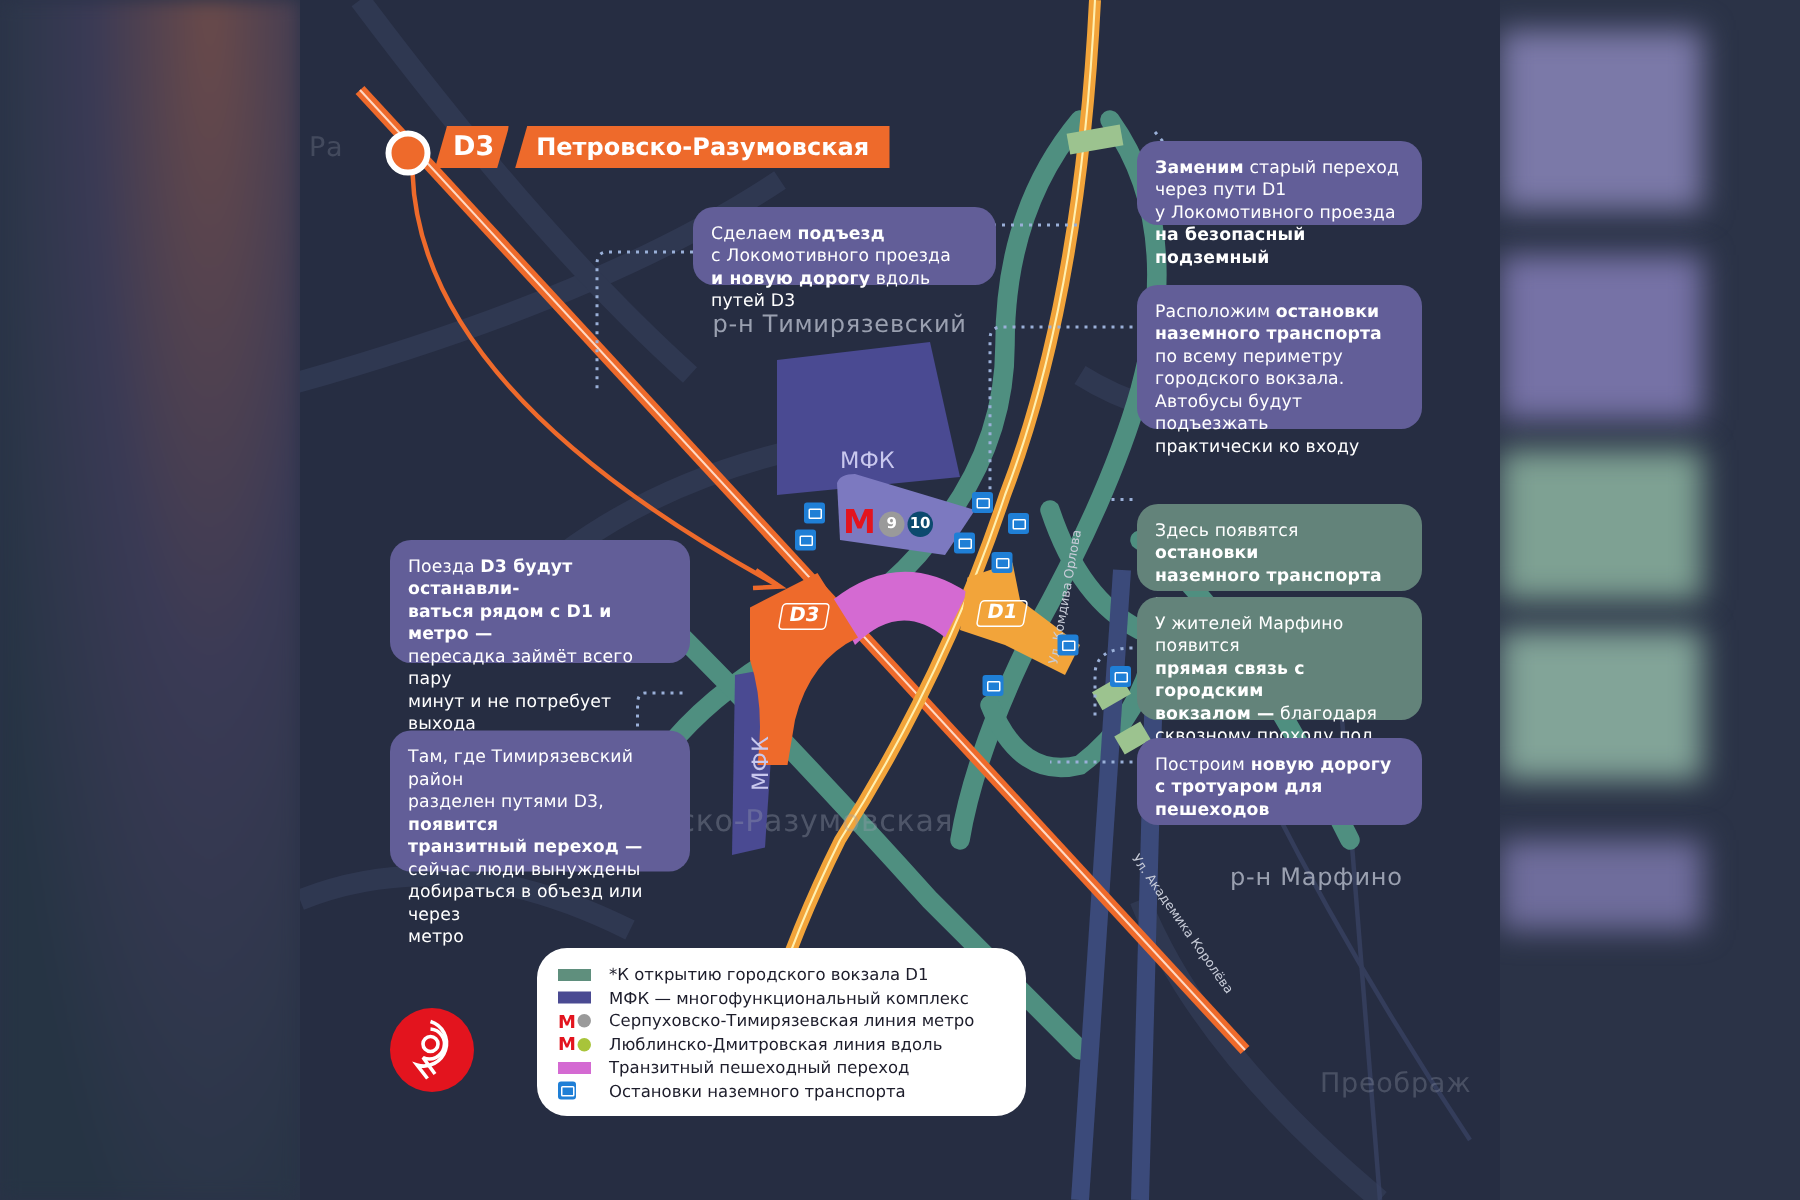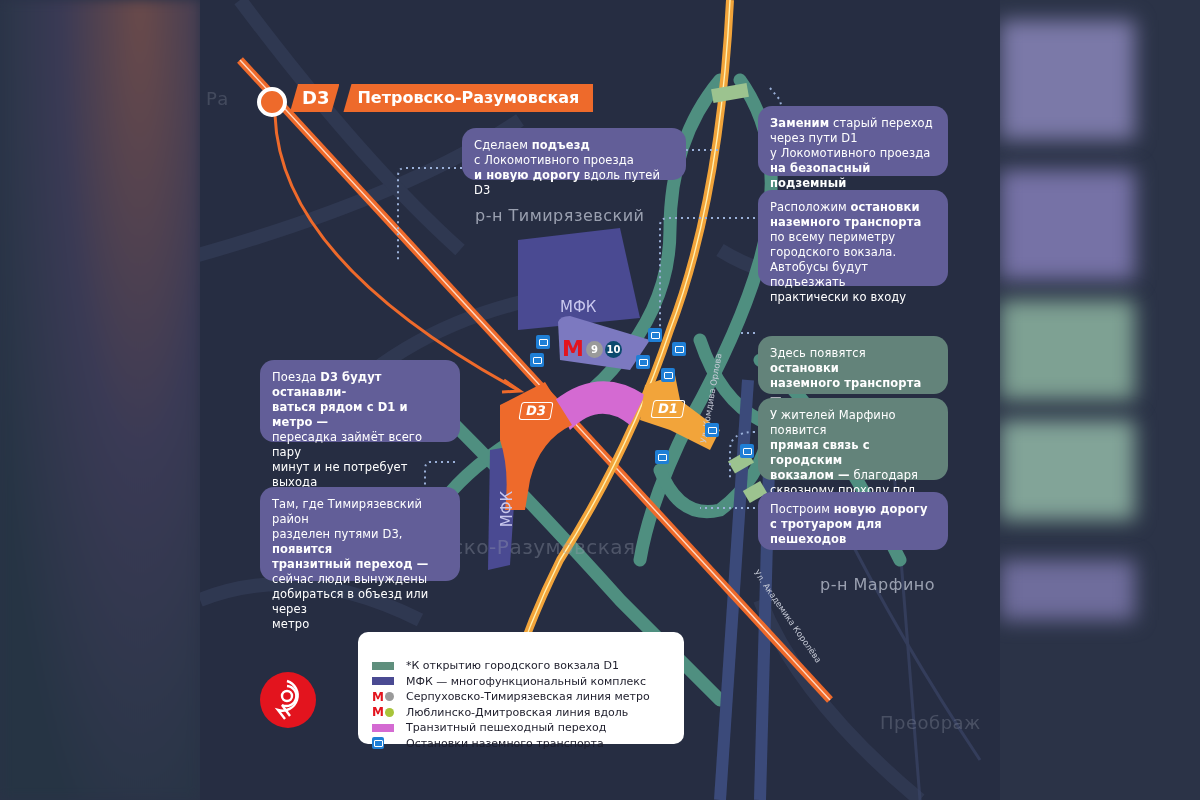--- a/index.html
+++ b/index.html
@@ -46,22 +46,22 @@
     clip-path: polygon(8px 0, 100% 0, 100% 100%, 0 100%);
   }
   .district {
     position:absolute; color:#9aa0b0; font-size:16px; letter-spacing:0.5px;
   }
   .street {
     position:absolute; color:#c8ccd8; font-size:8.5px; white-space:nowrap;
   }
   .legend {
     position:absolute; left:158px; top:632px; width:326px; height:112px;
-    background:#ffffff; border-radius:10px; box-sizing:border-box;
-    padding:26px 14px;
+    background:#ffffff; border-radius:20px; box-sizing:border-box;
+    padding:10px 14px;
   }
   .legend-row { display:flex; align-items:center; height:15.5px; }
   .legend-sym { width:24px; height:12px; margin-right:10px; display:flex; align-items:center; }
   .legend-text { font-size:11px; color:#1d1d2b; white-space:nowrap; }
   .swatch { width:22px; height:8px; }
   .logo {
     position:absolute; left:60px; top:672px; width:56px; height:56px;
     border-radius:50%; background:#e3141e;
   }
   .bus {
@@ -194,24 +194,24 @@
   <div class="bus" style="left:336px;top:335px;"></div>
   <div class="bus" style="left:330px;top:353px;"></div>
   <div class="bus" style="left:448px;top:328px;"></div>
   <div class="bus" style="left:472px;top:342px;"></div>
   <div class="bus" style="left:436px;top:355px;"></div>
   <div class="bus" style="left:461px;top:368px;"></div>
   <div class="bus" style="left:505px;top:423px;"></div>
   <div class="bus" style="left:455px;top:450px;"></div>
   <div class="bus" style="left:540px;top:444px;"></div>
 
-  <div class="card purple" style="left:262px;top:128px;width:224px;height:52px;">
+  <div class="card purple" style="left:262px;top:138px;width:202px;height:52px;">
     <span>Сделаем <b>подъезд</b><br>с Локомотивного проезда<br><b>и новую дорогу</b> вдоль путей D3</span>
   </div>
-  <div class="card purple" style="left:558px;top:106px;width:190px;height:70px;">
+  <div class="card purple" style="left:558px;top:94px;width:190px;height:56px;">
     <span><b>Заменим</b> старый переход<br>через пути D1<br>у Локомотивного проезда<br><b>на безопасный подземный</b></span>
   </div>
   <div class="card purple" style="left:558px;top:190px;width:190px;height:96px;">
     <span>Расположим <b>остановки<br>наземного транспорта</b><br>по всему периметру<br>городского вокзала.<br>Автобусы будут подъезжать<br>практически ко входу</span>
   </div>
   <div class="card green" style="left:558px;top:320px;width:190px;height:58px;margin-top:16px;">
     <span>Здесь появятся <b>остановки<br>наземного транспорта —</b><br>прямо у входа в вестибюль *</span>
   </div>
   <div class="card green" style="left:558px;top:398px;width:190px;height:82px;">
     <span>У жителей Марфино появится<br><b>прямая связь с городским<br>вокзалом —</b>  благодаря<br>сквозному проходу под<br>автомобильной эстакадой *</span>

